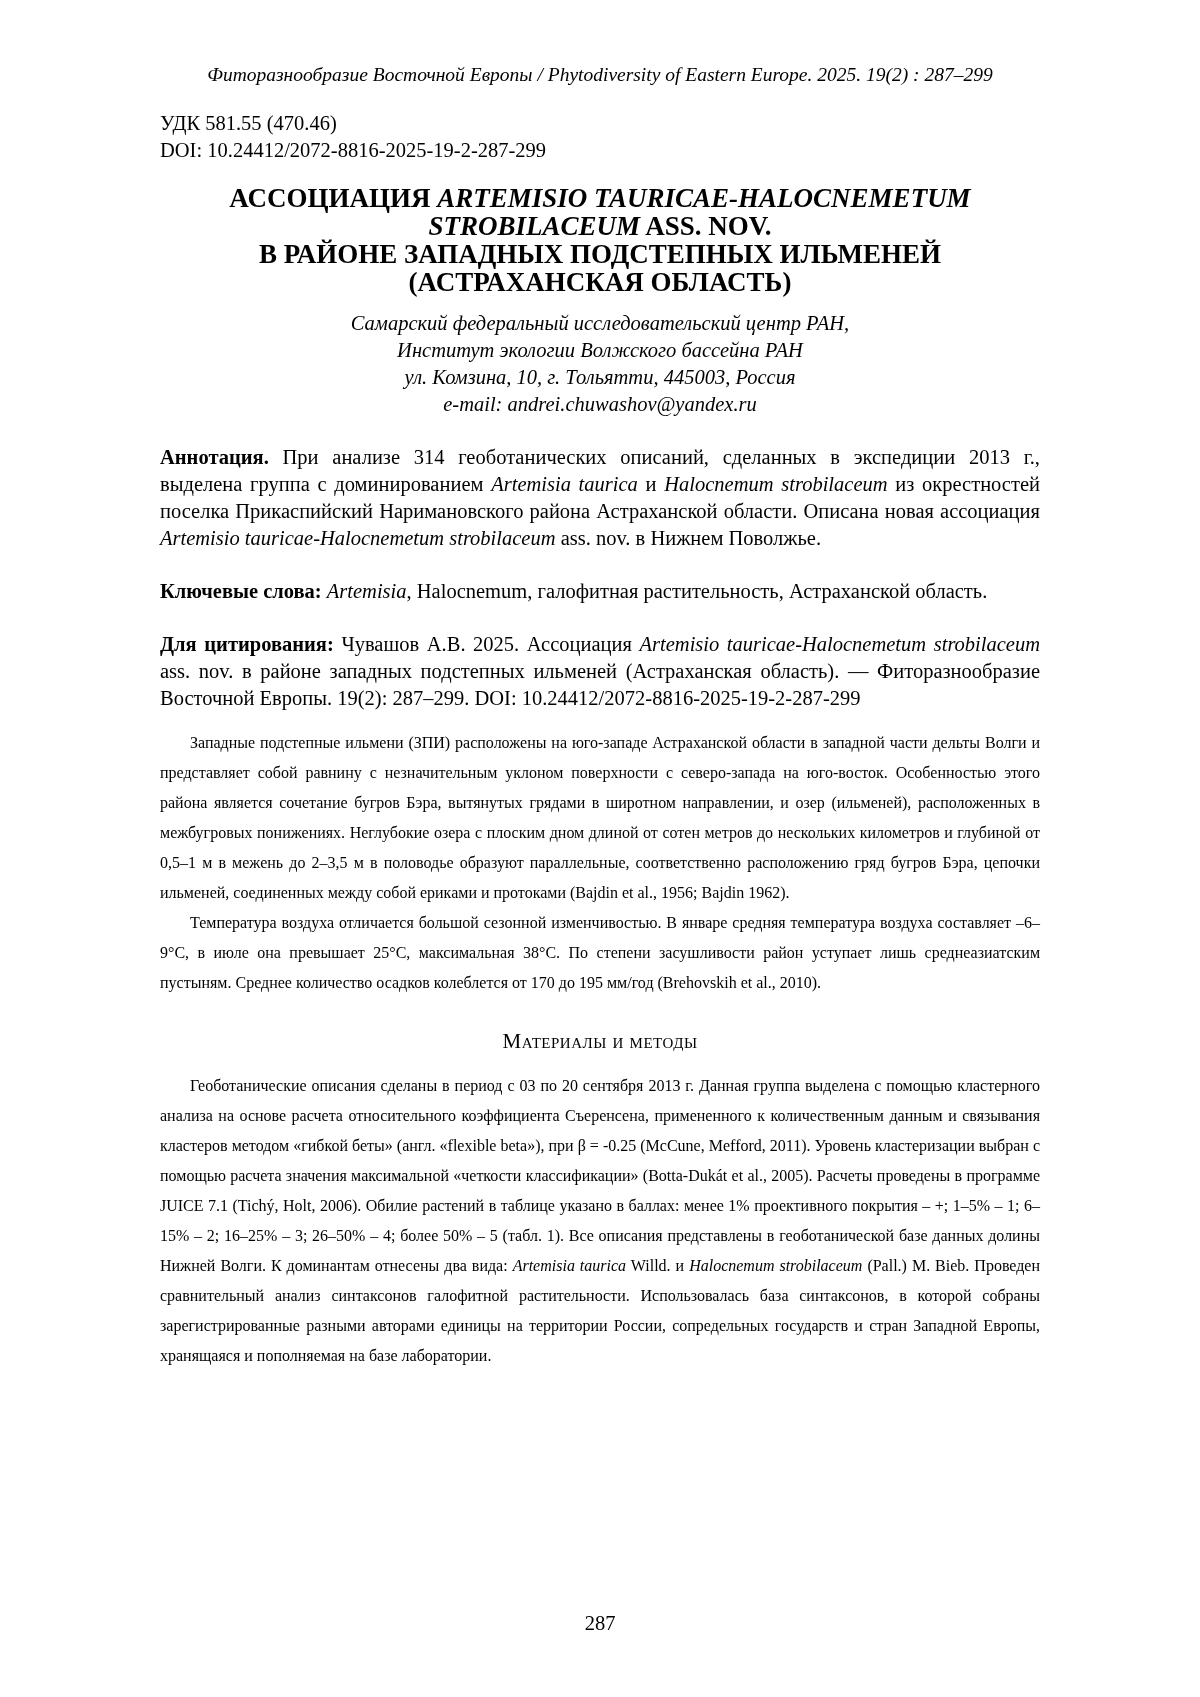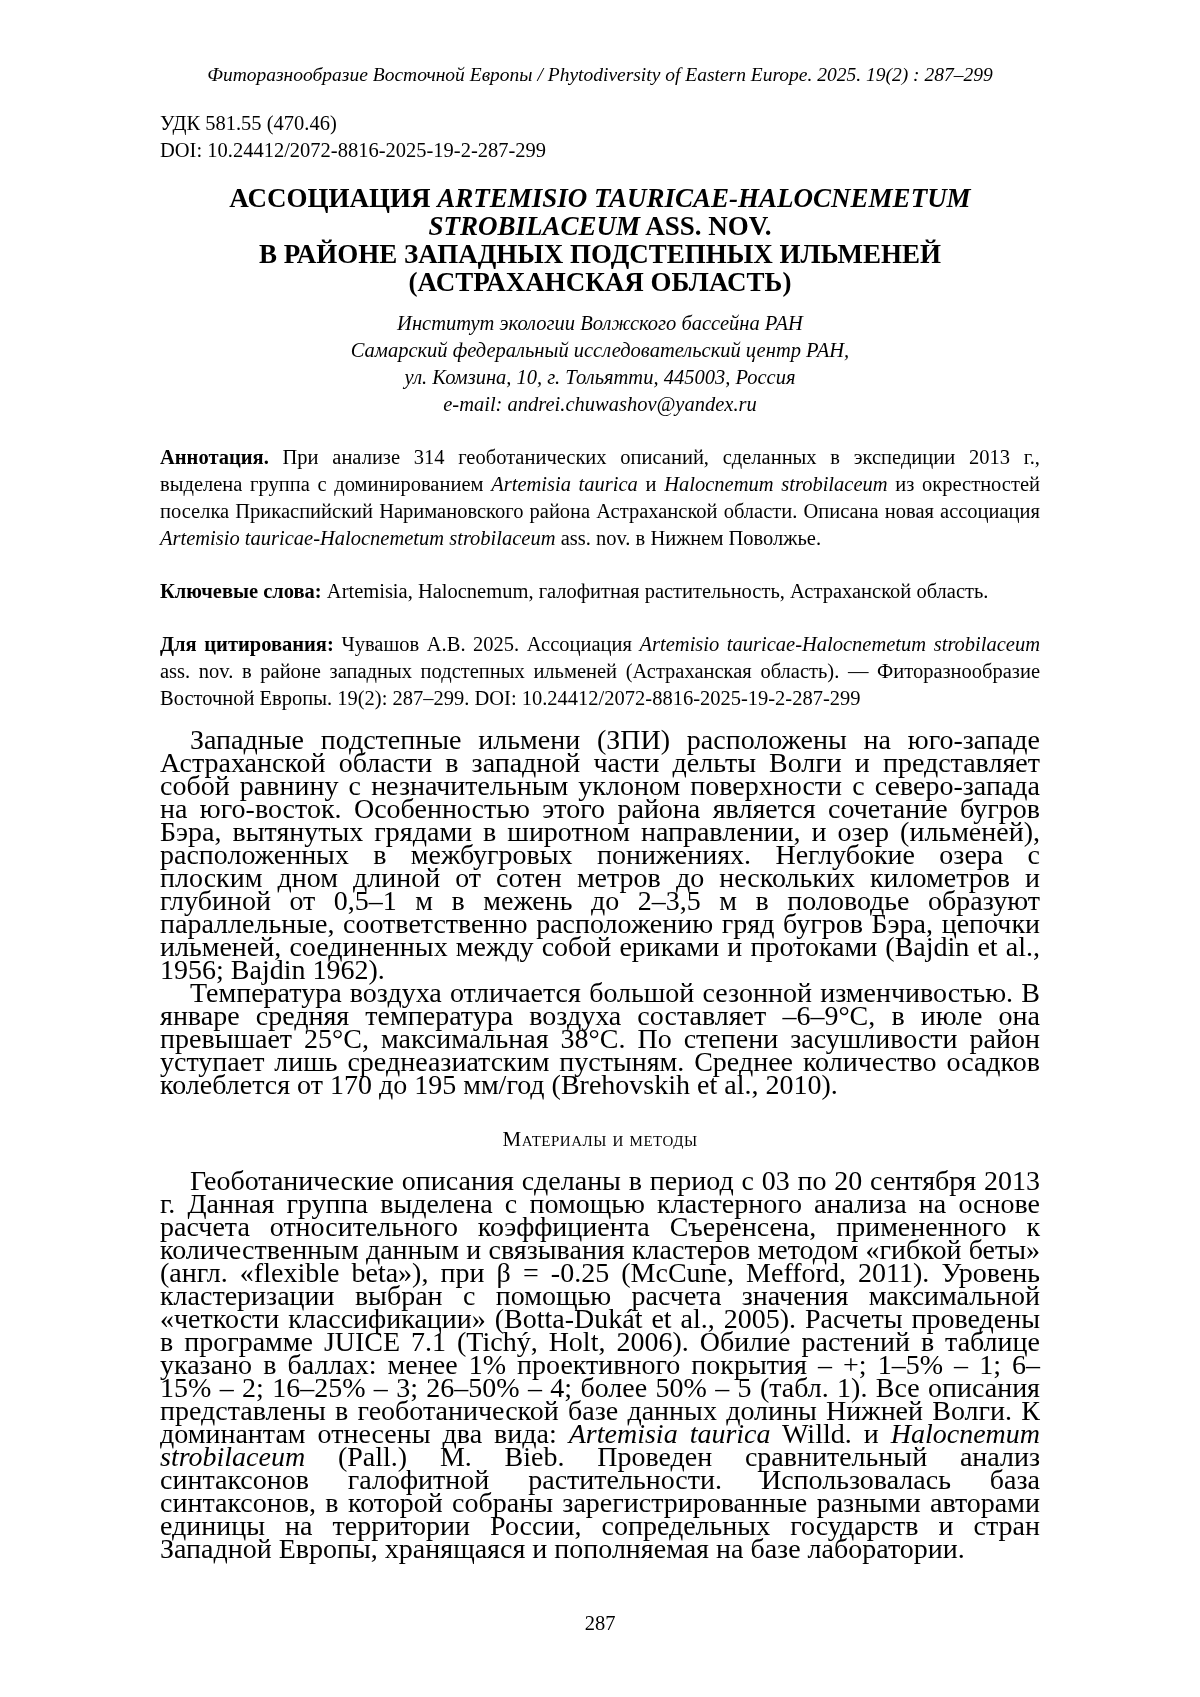--- a/index.html
+++ b/index.html
@@ -32,21 +32,21 @@
     margin-top: 26px; font-size: 20.5px; line-height: 27px;
     text-align: justify;
   }
   .front-block.single { text-align: left; }
   .section-heading {
     margin-top: 30px; text-align: center;
     font-variant: small-caps; font-size: 21px; line-height: 27px;
     letter-spacing: 0.5px;
   }
   .body-para {
-    font-size: 28px; line-height: 23px; text-align: justify;
+    font-size: 16px; line-height: 30px; text-align: justify;
     text-indent: 30px;
   }
   .body-para.first { margin-top: 16px; }
   .page-number {
     position: absolute; left: 0; right: 0; bottom: 62px;
     text-align: center; font-size: 20.5px;
   }
 </style>
 </head>
 <body>
@@ -60,29 +60,29 @@
     <div>DOI: 10.24412/2072-8816-2025-19-2-287-299</div>
   </div>
 
   <div class="article-title">
     <div><span style="font-weight: 700;">АССОЦИАЦИЯ </span><span style="font-weight: 700; font-style: italic;">ARTEMISIO TAURICAE-HALOCNEMETUM STROBILACEUM</span><span style="font-weight: 700;"> ASS. NOV.</span></div>
     <div>В РАЙОНЕ ЗАПАДНЫХ ПОДСТЕПНЫХ ИЛЬМЕНЕЙ (АСТРАХАНСКАЯ ОБЛАСТЬ)</div>
   </div>
 
 
   <div class="affiliation">
+    <div>Самарский федеральный исследовательский центр РАН,</div>
     <div>Институт экологии Волжского бассейна РАН</div>
-    <div>Самарский федеральный исследовательский центр РАН,</div>
     <div>ул. Комзина, 10, г. Тольятти, 445003, Россия</div>
     <div>e-mail: andrei.chuwashov@yandex.ru</div>
   </div>
 
   <div class="front-block"><span style="font-weight: 700;">Аннотация.</span><span> При анализе 314 геоботанических описаний, сделанных в экспедиции 2013 г., выделена группа с доминированием </span><span style="font-style: italic;">Artemisia taurica</span><span> и </span><span style="font-style: italic;">Halocnemum strobilaceum</span><span> из окрестностей поселка Прикаспийский Наримановского района Астраханской области. Описана новая ассоциация </span><span style="font-style: italic;">Artemisio tauricae-Halocnemetum strobilaceum</span><span> ass. nov. в Нижнем Поволжье.</span></div>
 
-  <div class="front-block single"><span style="font-weight: 700;">Ключевые слова: </span><span style="">Artemisia</span><span>, </span><span style="">Halocnemum</span><span>, галофитная растительность, Астраханской область.</span></div>
+  <div class="front-block single"><span style="font-weight: 700;">Ключевые слова: </span><span style="font-style: italic;">Artemisia</span><span>, </span><span style="">Halocnemum</span><span>, галофитная растительность, Астраханской область.</span></div>
 
 
   <div class="front-block"><span style="font-weight: 700;">Для цитирования: </span><span>Чувашов А.В. 2025. Ассоциация </span><span style="font-style: italic;">Artemisio tauricae-Halocnemetum</span><span> </span><span style="font-style: italic;">strobilaceum</span><span> ass. nov. в районе западных подстепных ильменей (Астраханская область). — Фиторазнообразие Восточной Европы. 19(2): 287–299.  DOI: 10.24412/2072-8816-2025-19-2-287-299</span></div>
 
 
   <p class="body-para first">Западные подстепные ильмени (ЗПИ) расположены на юго-западе Астраханской области в западной части дельты Волги и представляет собой равнину с незначительным уклоном поверхности с северо-запада на юго-восток. Особенностью этого района является сочетание бугров Бэра, вытянутых грядами в широтном направлении, и озер (ильменей), расположенных в межбугровых понижениях. Неглубокие озера с плоским дном длиной от сотен метров до нескольких километров и глубиной от 0,5–1 м в межень до 2–3,5 м в половодье образуют параллельные, соответственно расположению гряд бугров Бэра, цепочки ильменей, соединенных между собой ериками и протоками (Bajdin et al., 1956; Bajdin 1962).</p>
   <p class="body-para">Температура воздуха отличается большой сезонной изменчивостью. В январе средняя температура воздуха составляет –6–9°С, в июле она превышает 25°С, максимальная 38°С. По степени засушливости район уступает лишь среднеазиатским пустыням. Среднее количество осадков колеблется от 170 до 195 мм/год (Brehovskih et al., 2010).</p>
 
   <div class="section-heading">Материалы и методы</div>
 

